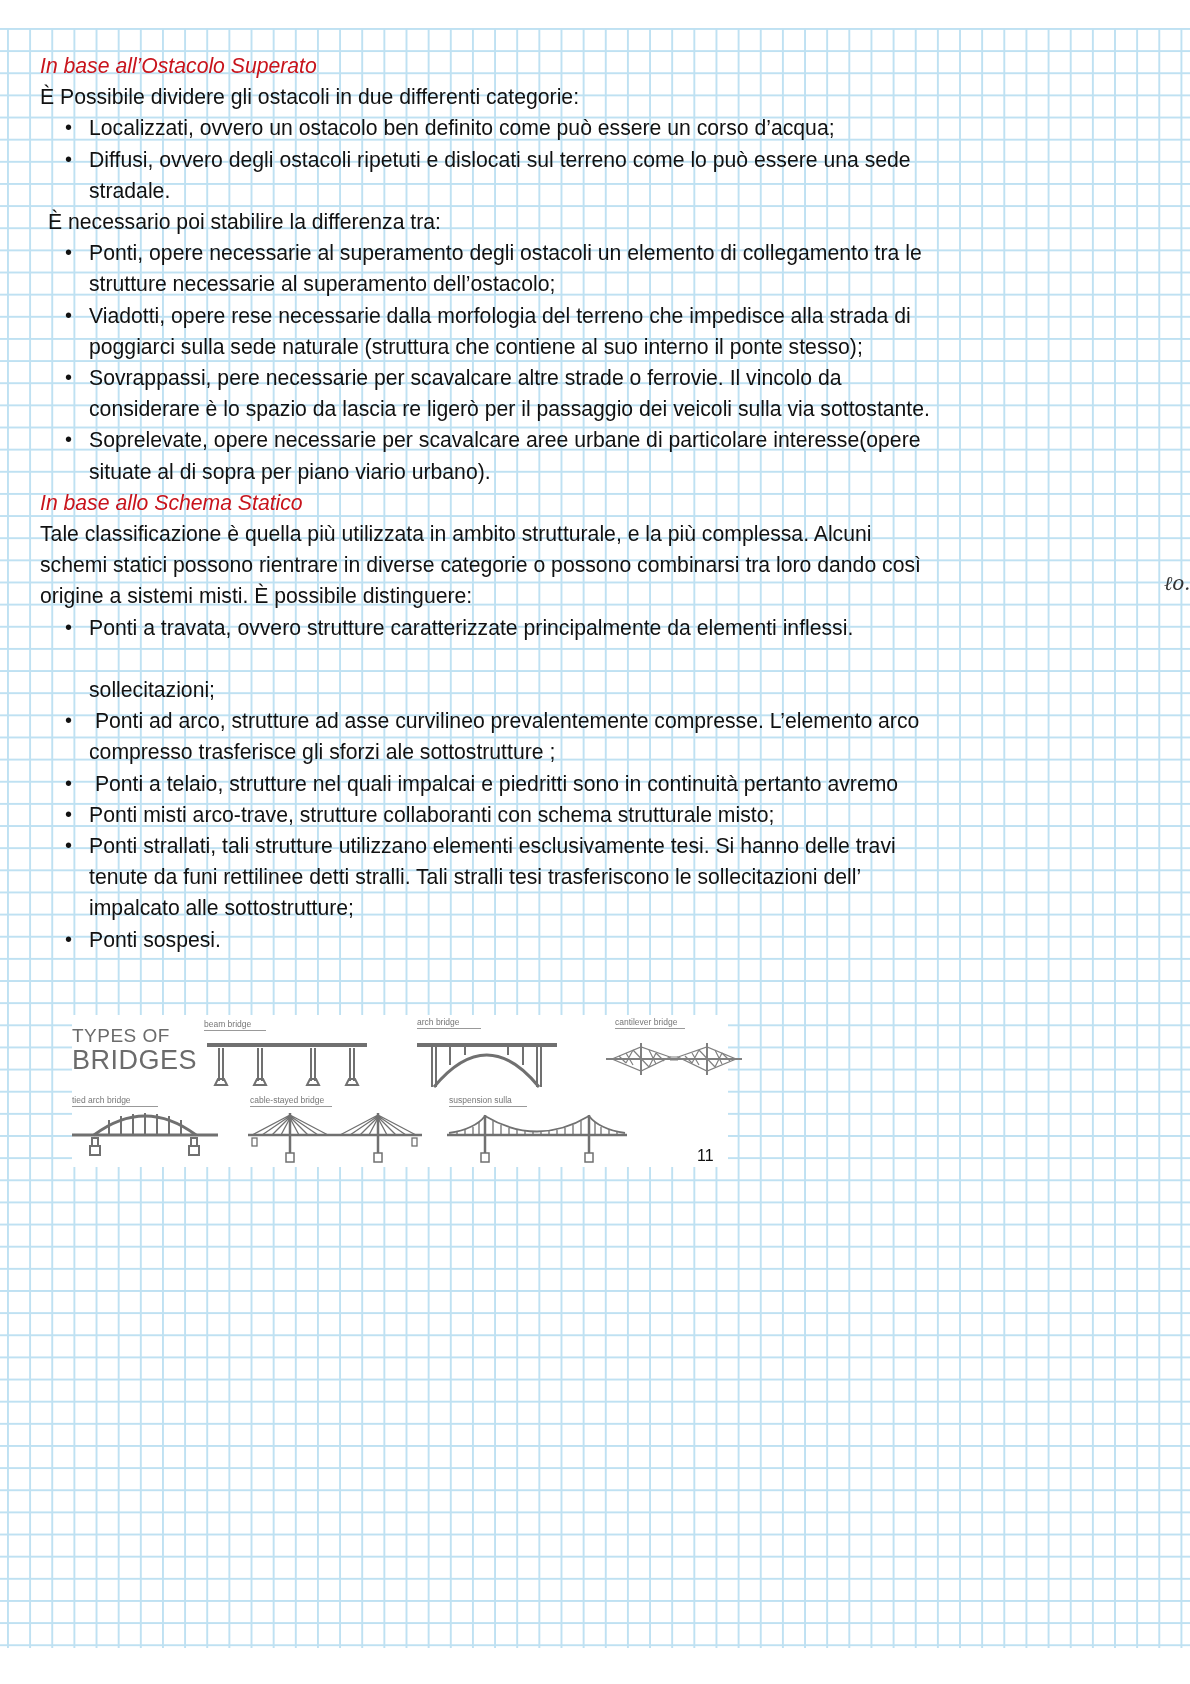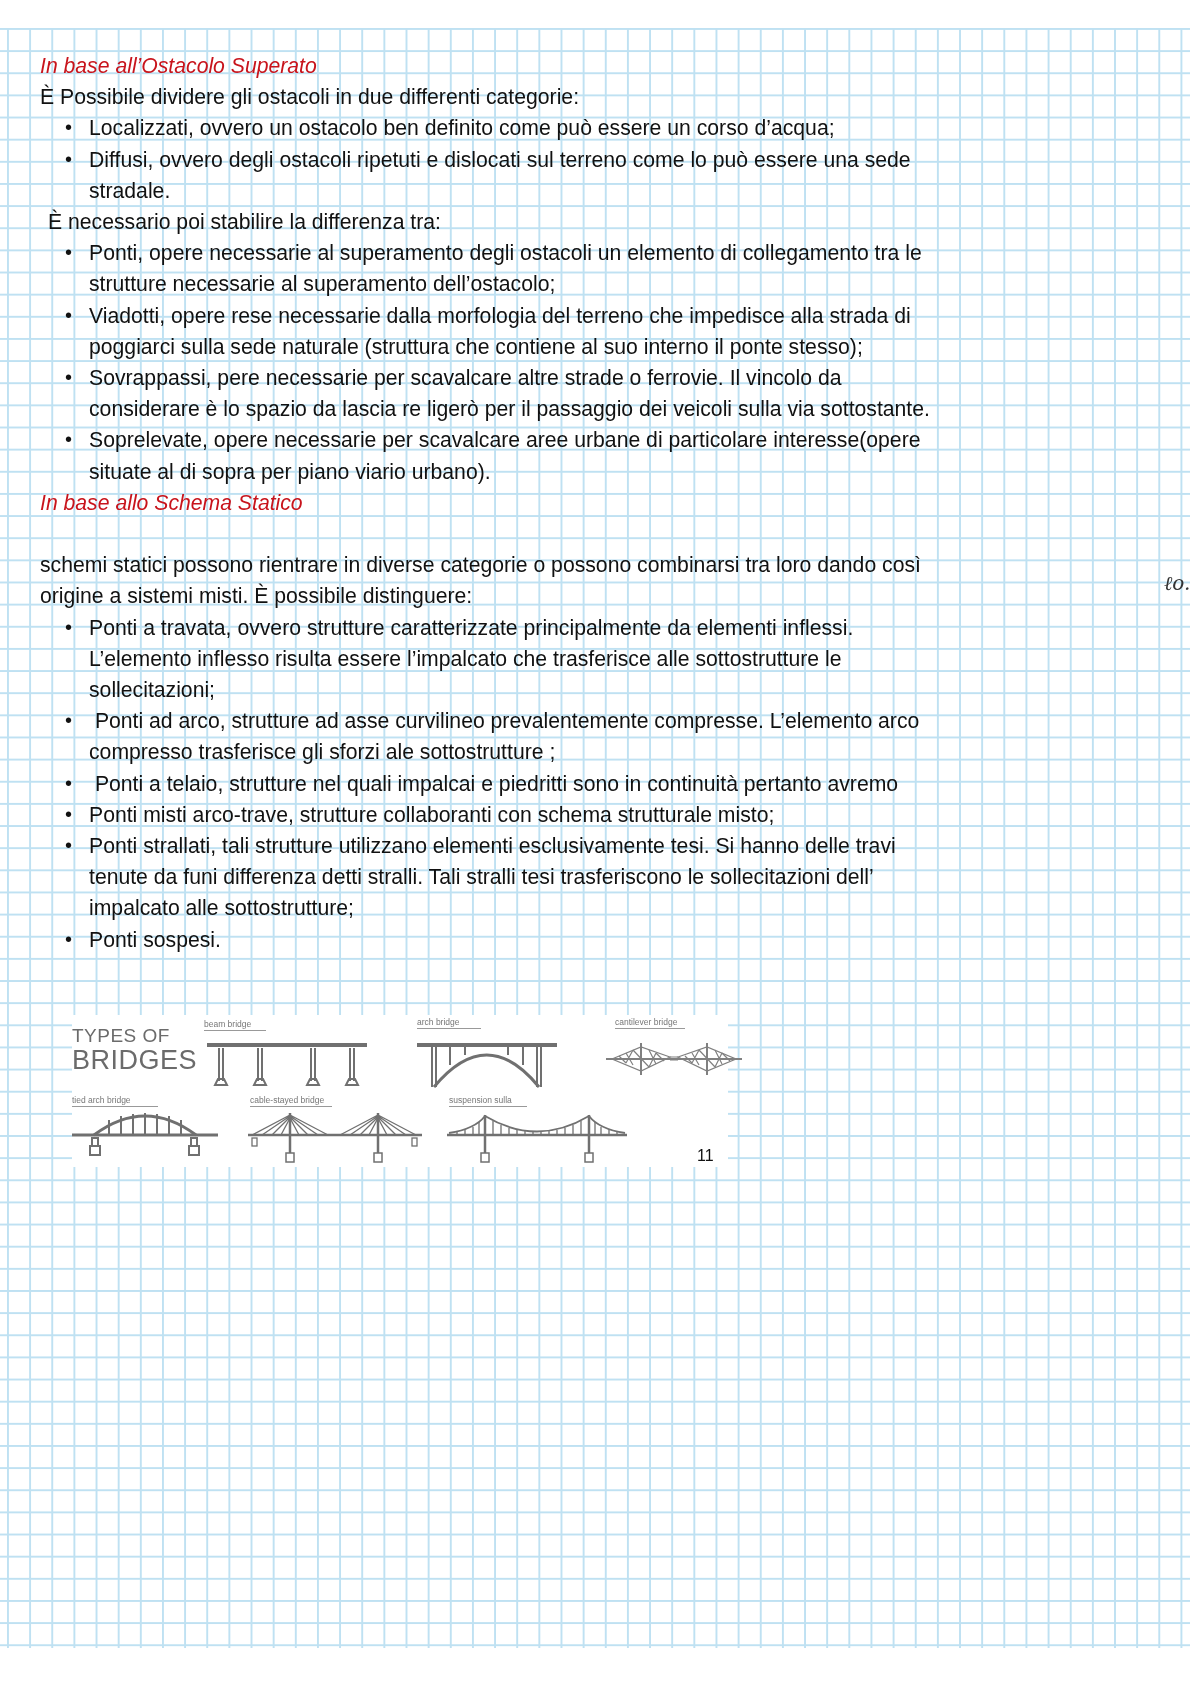--- a/index.html
+++ b/index.html
@@ -64,27 +64,27 @@
   </ul>
   <p class="para indent1">È necessario poi stabilire la differenza tra:</p>
   <ul class="blist">
     <li><span class="bullet">•</span><span>Ponti, opere necessarie al superamento degli ostacoli un elemento di collegamento tra le</span><br><span>strutture necessarie al superamento dell’ostacolo;</span></li>
     <li><span class="bullet">•</span><span>Viadotti, opere rese necessarie dalla morfologia del terreno che impedisce alla strada di</span><br><span>poggiarci sulla sede naturale (struttura che contiene al suo interno il ponte stesso);</span></li>
     <li><span class="bullet">•</span><span>Sovrappassi, pere necessarie per scavalcare altre strade o ferrovie. Il vincolo da</span><br><span>considerare è lo spazio da lascia re ligerò per il passaggio dei veicoli sulla via sottostante.</span><br></li>
     <li><span class="bullet">•</span><span>Soprelevate, opere necessarie per scavalcare aree urbane di particolare interesse(opere</span><br><span>situate al di sopra per piano viario urbano).</span></li>
   </ul>
 
   <p class="heading">In base allo Schema Statico</p>
-  <p class="para"><br><span>schemi statici possono rientrare in diverse categorie o possono combinarsi tra loro dando così</span><br><span>origine a sistemi misti. È possibile distinguere:</span></p>
+  <p class="para"><span>Tale classificazione è quella più utilizzata in ambito strutturale, e la più complessa. Alcuni</span><br><span>schemi statici possono rientrare in diverse categorie o possono combinarsi tra loro dando così</span><br><span>origine a sistemi misti. È possibile distinguere:</span></p>
   <ul class="blist">
-    <li><span class="bullet">•</span><span>Ponti a travata, ovvero strutture caratterizzate principalmente da elementi inflessi.</span><br><span>L’elemento inflesso risulta essere l’impalcato che trasferisce alle sottostrutture le</span><br><span>sollecitazioni;</span></li>
+    <li><span class="bullet">•</span><span>Ponti a travata, ovvero strutture caratterizzate principalmente da elementi inflessi.</span><br><br><span>sollecitazioni;</span></li>
     <li><span class="bullet">•</span><span style="white-space:pre"> Ponti ad arco, strutture ad asse curvilineo prevalentemente compresse. L’elemento arco</span><br><span>compresso trasferisce gli sforzi ale sottostrutture ;</span></li>
     <li><span class="bullet">•</span><span style="white-space:pre"> Ponti a telaio, strutture nel quali impalcai e piedritti sono in continuità pertanto avremo</span><br></li>
     <li><span class="bullet">•</span><span>Ponti misti arco-trave, strutture collaboranti con schema strutturale misto;</span></li>
-    <li><span class="bullet">•</span><span>Ponti strallati, tali strutture utilizzano elementi esclusivamente tesi. Si hanno delle travi</span><br><span>tenute da funi differenza detti stralli. Tali stralli tesi trasferiscono le sollecitazioni dell’</span><br><span>impalcato alle sottostrutture;</span></li>
+    <li><span class="bullet">•</span><span>Ponti strallati, tali strutture utilizzano elementi esclusivamente tesi. Si hanno delle travi</span><br><span>tenute da funi rettilinee detti stralli. Tali stralli tesi trasferiscono le sollecitazioni dell’</span><br><span>impalcato alle sottostrutture;</span></li>
     <li><span class="bullet">•</span><span>Ponti sospesi.</span></li>
   </ul>
 </div>
 
 <div class="handmark">ℓo.</div>
 
 <div class="figure">
   <div class="fig-title1">TYPES OF</div>
   <div class="fig-title2">BRIDGES</div>
 

